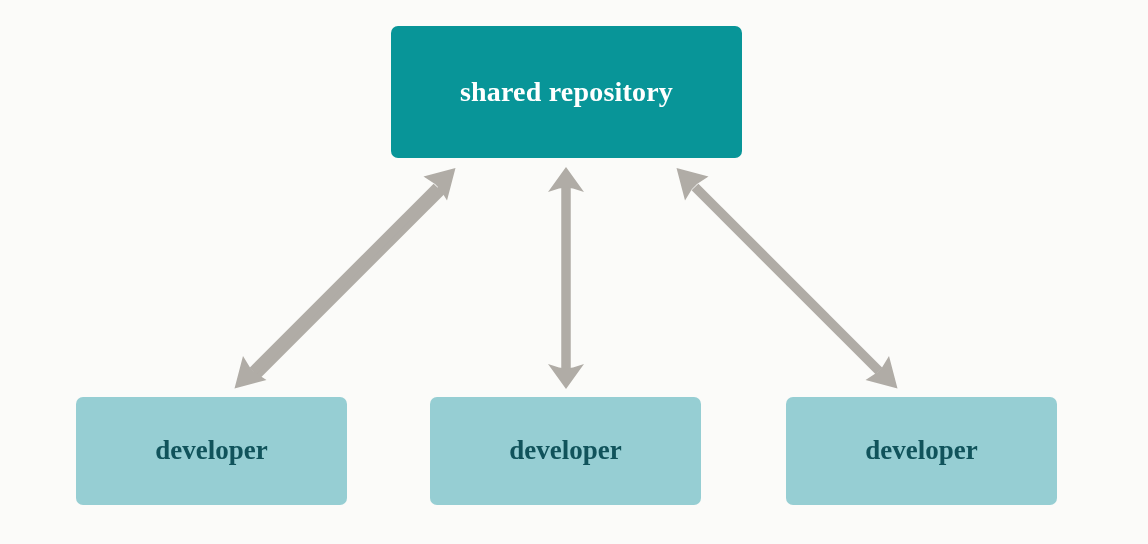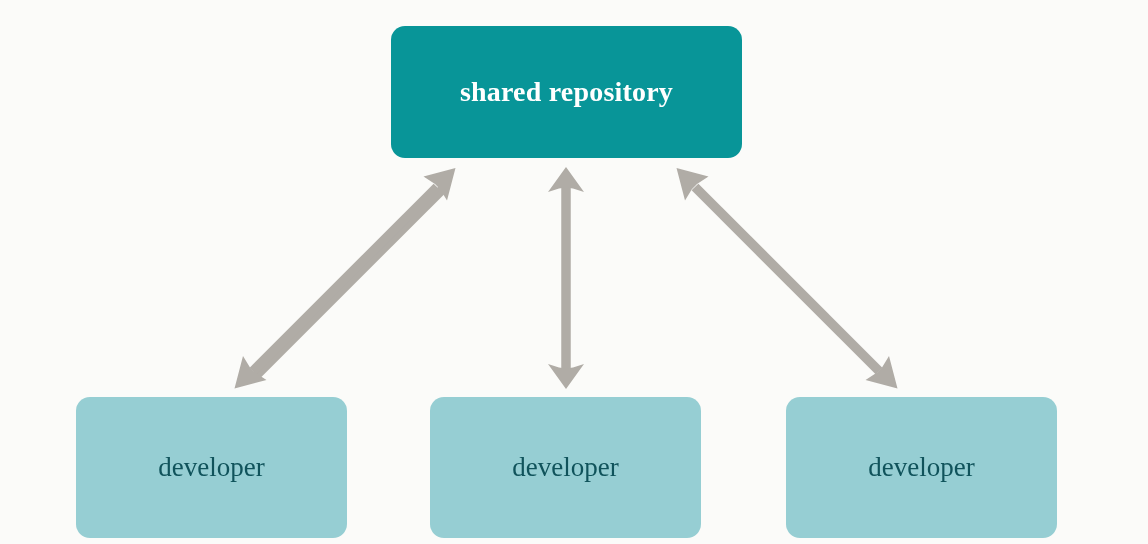--- a/index.html
+++ b/index.html
@@ -24,43 +24,43 @@
     top: 0;
     width: 1148px;
     height: 544px;
   }
   .node {
     position: absolute;
     box-sizing: border-box;
     display: flex;
     align-items: center;
     justify-content: center;
-    border-radius: 14px;
+    border-radius: 7px;
     text-align: center;
     line-height: 1.1;
     z-index: 2;
   }
   .node-repo {
     left: 391px;
     top: 26px;
     width: 351px;
     height: 132px;
     background: #089598;
     color: #ffffff;
     font-weight: bold;
     font-size: 28px;
     letter-spacing: 0.2px;
   }
   .node-dev {
     top: 397px;
     width: 271px;
-    height: 141px;
+    height: 108px;
     background: #96ced3;
     color: #10535b;
-    font-weight: normal;
+    font-weight: bold;
     font-size: 27px;
   }
   .dev-1 { left: 76px; }
   .dev-2 { left: 430px; }
   .dev-3 { left: 786px; }
   .node-label {
     display: block;
   }
 </style>
 </head>

